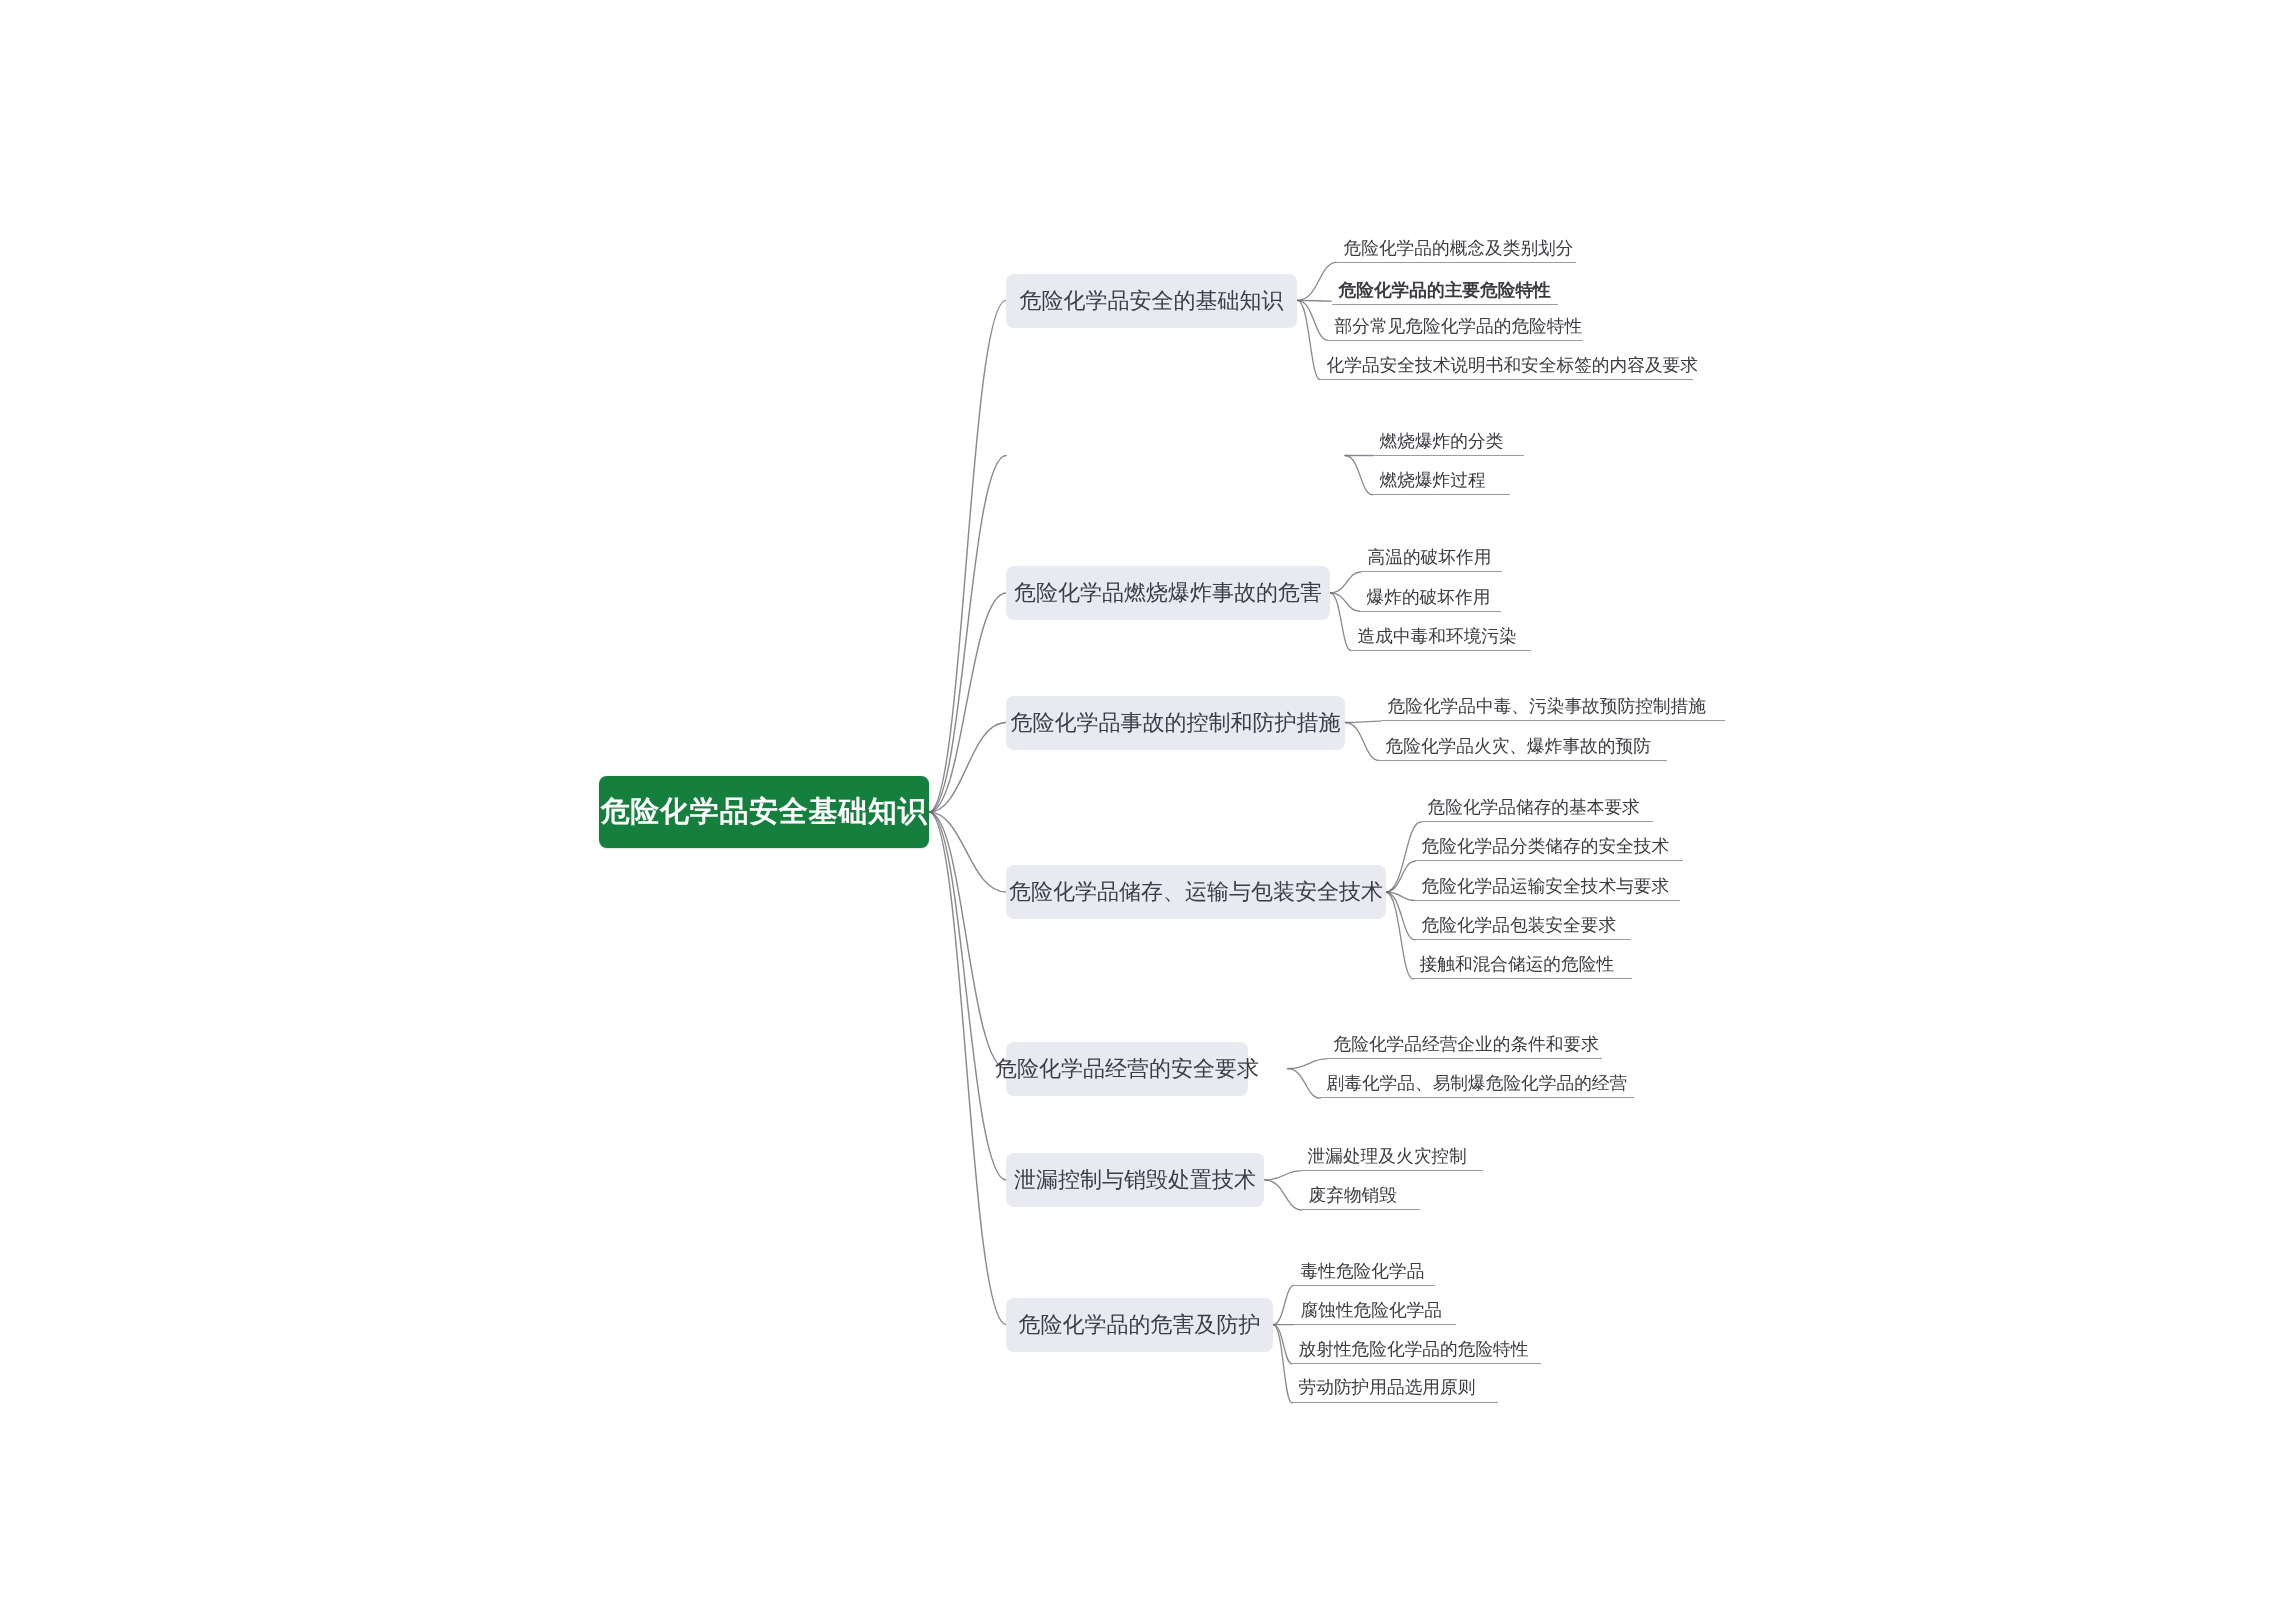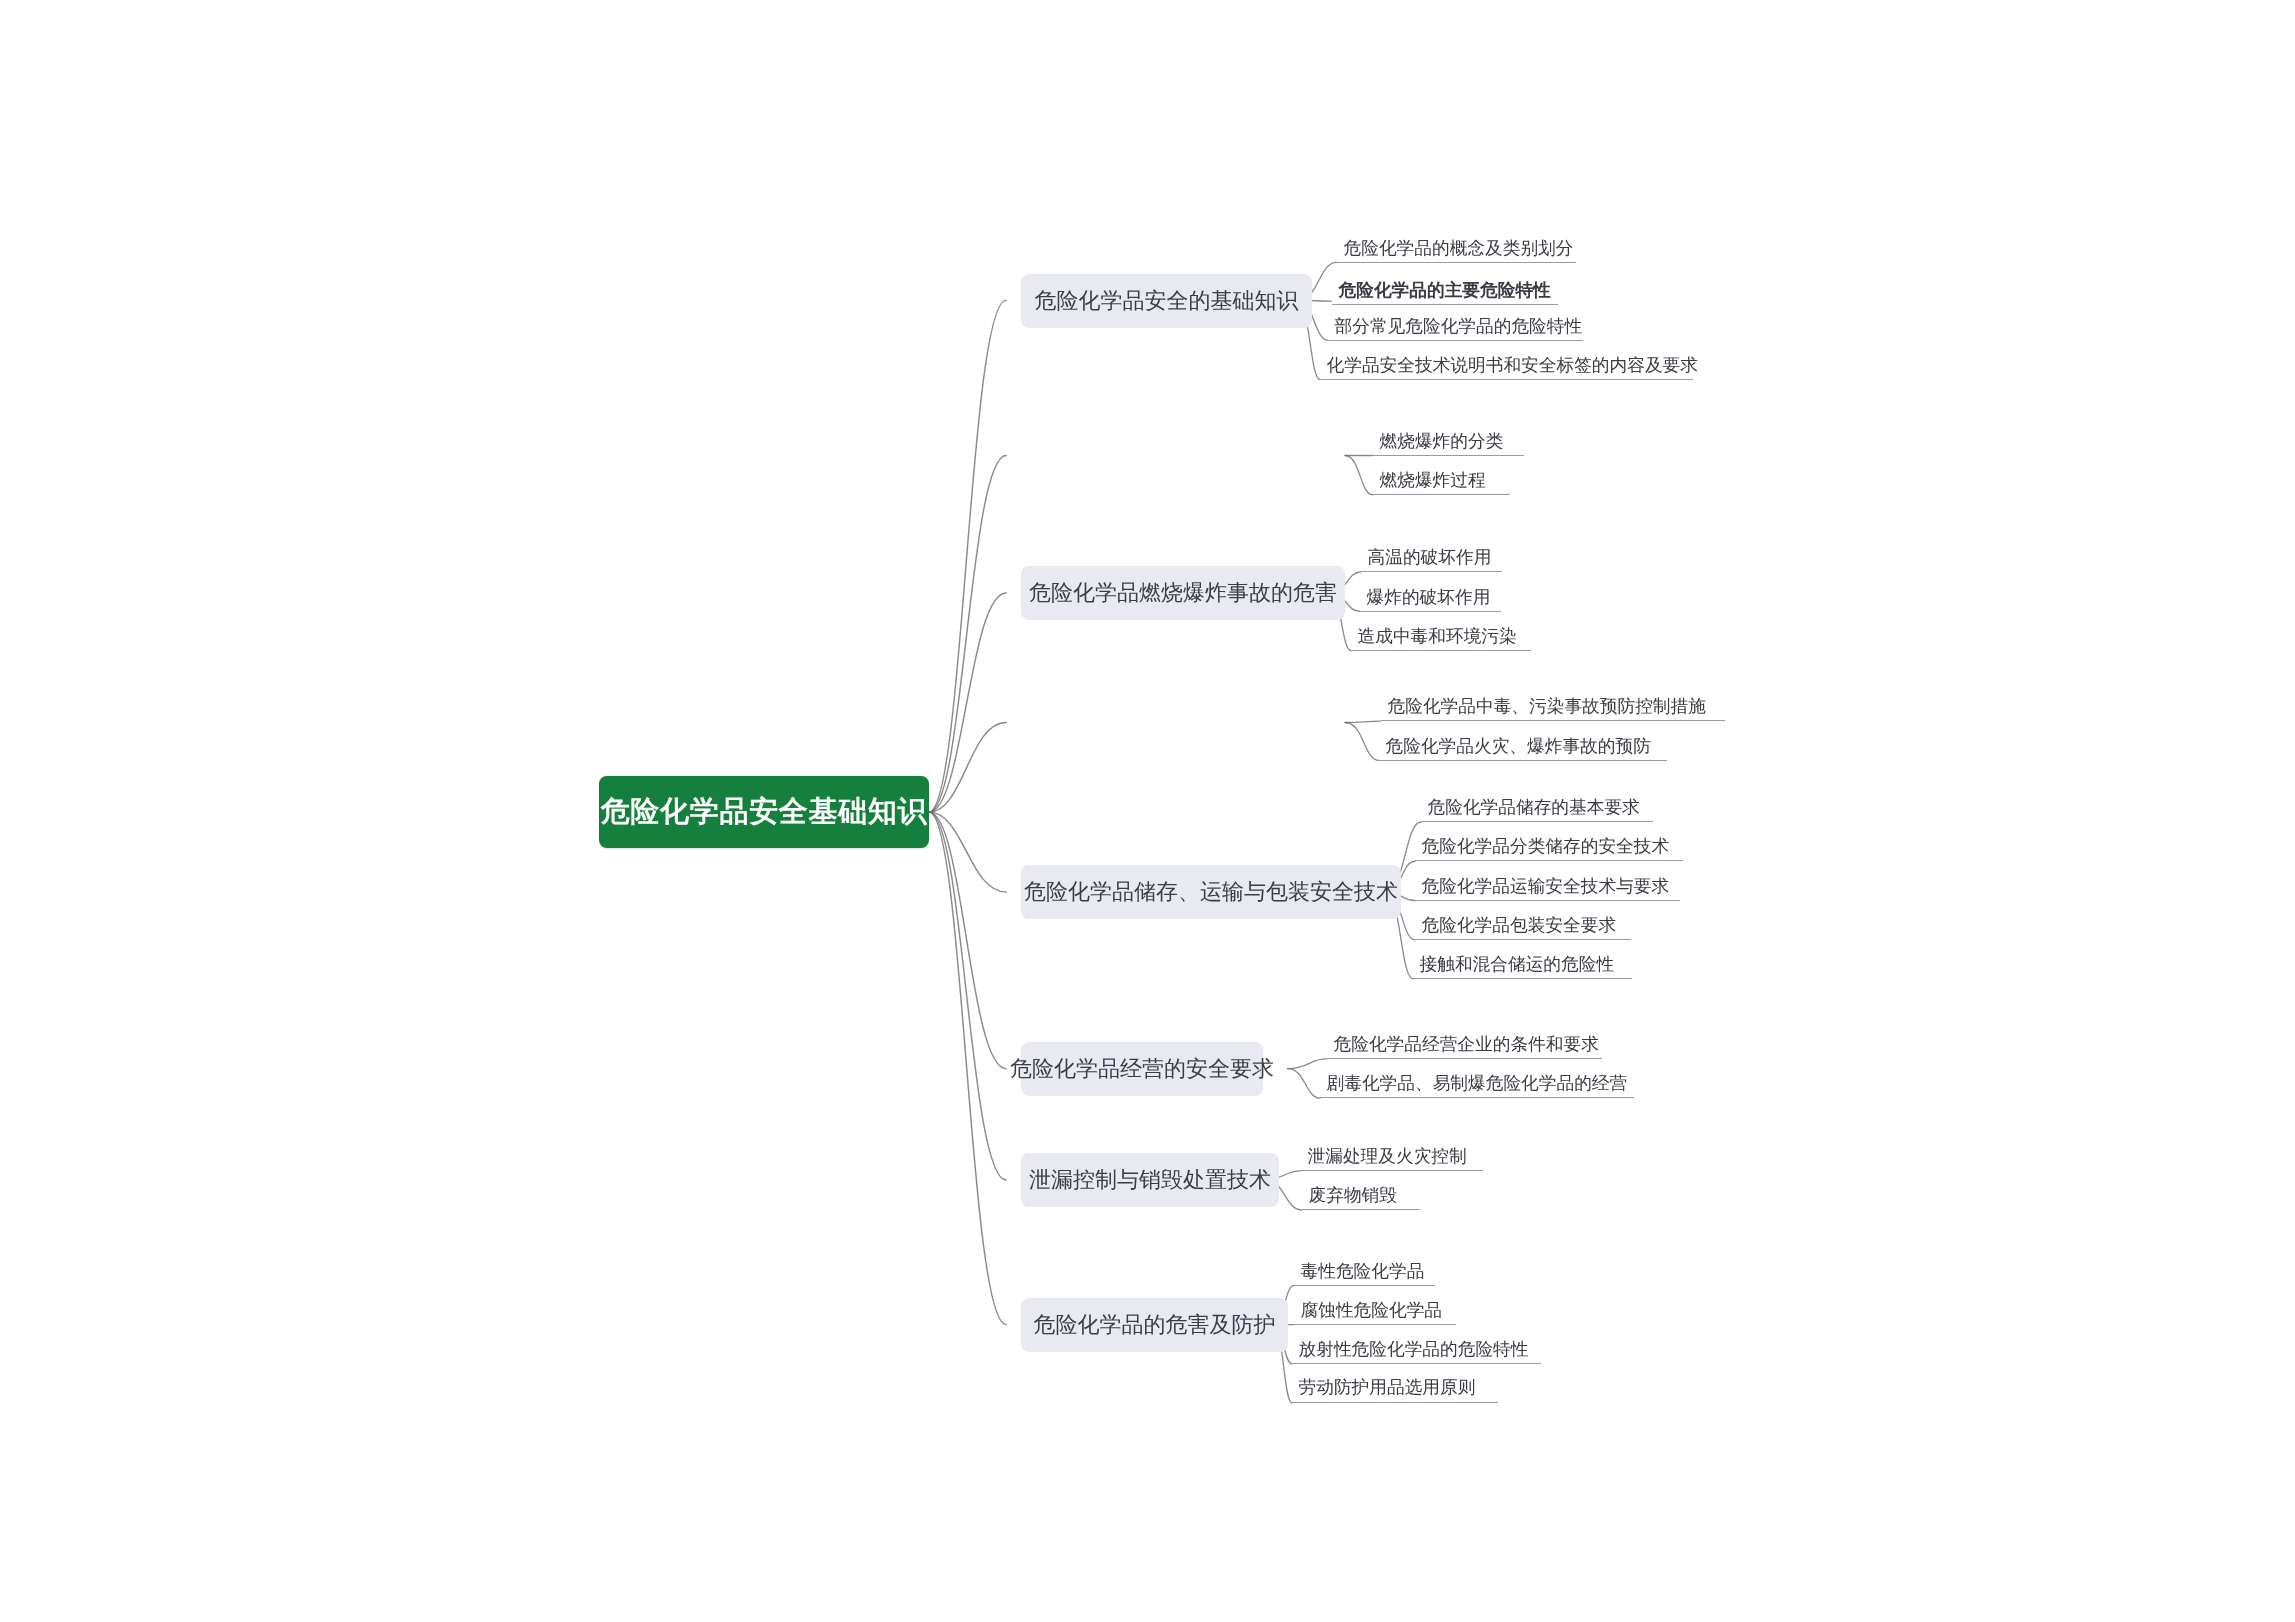--- a/index.html
+++ b/index.html
@@ -33,21 +33,20 @@
     position:absolute;
     background:#E9E9F2;
     color:#3C3C46;
     border-radius:7.9px;
     font-size:22px;
     display:flex;align-items:center;justify-content:center;
     white-space:nowrap;
     padding:0 17px;
     box-sizing:border-box;
     z-index:3;
-    margin-left:15px;
   }
 
   
   .leaf-node{
     position:absolute;
     color:#3A3A42;
     font-size:17.7px;
     white-space:nowrap;
     border-bottom:1.3px solid #9A9AA4;
     padding:0 6.5px 4.6px 6.5px;
@@ -94,20 +93,21 @@
       <path d="M 1946 2024 C 1963.6 2024, 1963.6 1964, 1978 1964" fill="none" stroke="#6B6B73" stroke-width="2" stroke-linecap="round" opacity="0.8"></path>
       <path d="M 1946 2024 C 1963.6 2024, 1963.6 2024, 1978 2024" fill="none" stroke="#6B6B73" stroke-width="2" stroke-linecap="round" opacity="0.8"></path>
       <path d="M 1946 2024 C 1961.95 2024, 1961.95 2084, 1975 2084" fill="none" stroke="#6B6B73" stroke-width="2" stroke-linecap="round" opacity="0.8"></path>
       <path d="M 1946 2024 C 1961.95 2024, 1961.95 2144, 1975 2144" fill="none" stroke="#6B6B73" stroke-width="2" stroke-linecap="round" opacity="0.8"></path>
     </svg>
 
   <div class="root-node" style="left: 599px; top: 776px; width: 330px; height: 72px;">危险化学品安全基础知识</div>
 
   <div class="topic-node" style="left: 1006px; top: 274px; width: 291px; height: 54px;">危险化学品安全的基础知识</div>
   <div class="topic-node" style="left: 1006px; top: 566px; width: 324px; height: 54px;">危险化学品燃烧爆炸事故的危害</div>
+  <div class="topic-node" style="left: 1006px; top: 696px; width: 339px; height: 54px;">危险化学品事故的控制和防护措施</div>
   <div class="topic-node" style="left: 1006px; top: 865px; width: 380px; height: 54px;">危险化学品储存、运输与包装安全技术</div>
   <div class="topic-node" style="left: 1006px; top: 1042px; width: 242px; height: 54px;">危险化学品经营的安全要求</div>
   <div class="topic-node" style="left: 1006px; top: 1153px; width: 258px; height: 54px;">泄漏控制与销毁处置技术</div>
   <div class="topic-node" style="left: 1006px; top: 1298px; width: 267px; height: 54px;">危险化学品的危害及防护</div>
 
   <div class="leaf-node" style="left: 1337px; top: 226px; width: 239px; height: 37px;">危险化学品的概念及类别划分</div>
   <div class="leaf-node" style="left: 1332px; top: 268px; width: 226px; height: 37px; font-weight: bold;">危险化学品的主要危险特性</div>
   <div class="leaf-node" style="left: 1328px; top: 304px; width: 255px; height: 37px;">部分常见危险化学品的危险特性</div>
   <div class="leaf-node" style="left: 1320px; top: 343px; width: 373px; height: 37px;">化学品安全技术说明书和安全标签的内容及要求</div>
 

